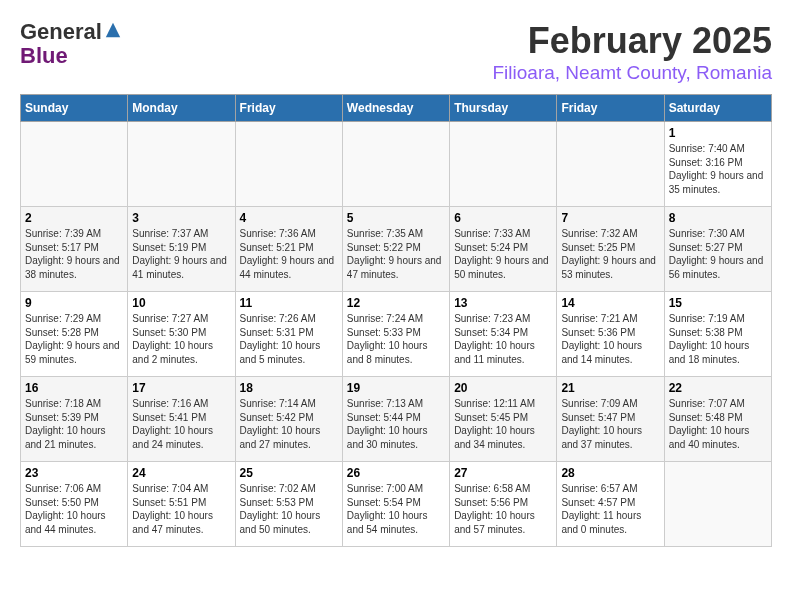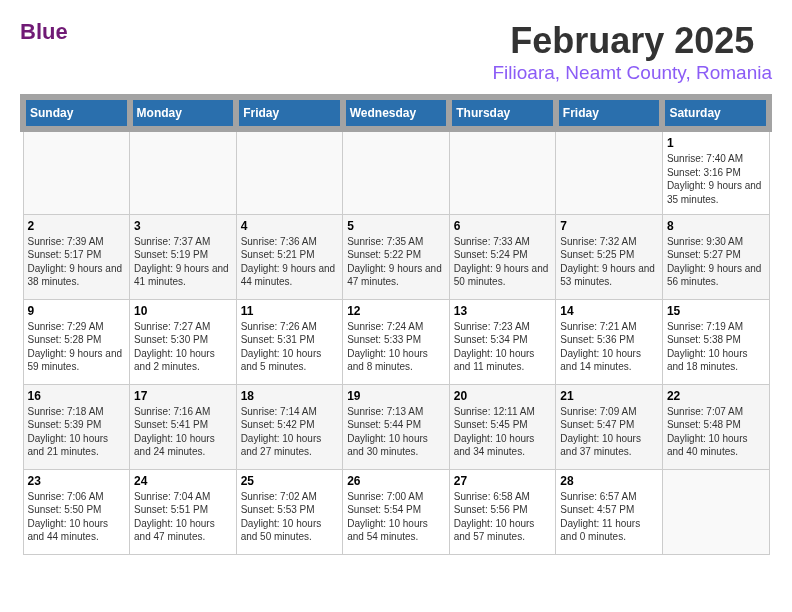--- a/index.html
+++ b/index.html
@@ -26,21 +26,21 @@
       line-height: 1.1;
     }
     .logo-general { color: #333; }
     .logo-blue { color: #701a75; }
     .logo-icon {
       width: 18px;
       height: 18px;
       margin-left: 2px;
     }
     .title-area {
-      text-align: center;
+      text-align: right;
     }
     .month-title {
       font-size: 36px;
       font-weight: bold;
       color: #333;
     }
     .subtitle {
       font-size: 19px;
       color: #8b5cf6;
     }
@@ -49,21 +49,21 @@
       border-collapse: collapse;
       font-size: 11px;
     }
     .calendar th {
       background-color: #2a6fad;
       color: #fff;
       padding: 6px 4px;
       text-align: left;
       font-size: 12px;
       font-weight: bold;
-      border: 6px solid #a3a3a3;
+      border: 1px solid #a3a3a3;
     }
     .calendar td {
       border: 1px solid #ccc;
       vertical-align: top;
       padding: 4px;
       width: calc(100% / 7);
       min-height: 80px;
       height: 85px;
       background: #fff;
     }
@@ -83,20 +83,25 @@
     .empty-cell {
       background: #f9f9f9 !important;
     }
   </style>
 </head>
 <body>
 
 <div class="header">
   <div class="logo">
     <div>
+      <div class="logo-text">
+        <span class="logo-general">General</span><svg class="logo-icon" viewBox="0 0 20 20">
+            <polygon points="10,2 18,18 2,18" fill="#2a6fad"></polygon>
+          </svg>
+      </div>
       <div class="logo-text">
         <span class="logo-blue">Blue</span>
       </div>
     </div>
   </div>
   <div class="title-area">
     <div class="month-title">February 2025</div>
     <div class="subtitle">Filioara, Neamt County, Romania</div>
   </div>
 </div>
@@ -160,21 +165,21 @@
 Daylight: 9 hours and 50 minutes.</div>
         </td>
         <td>
           <div class="day-num">7</div>
           <div class="day-info">Sunrise: 7:32 AM
 Sunset: 5:25 PM
 Daylight: 9 hours and 53 minutes.</div>
         </td>
         <td>
           <div class="day-num">8</div>
-          <div class="day-info">Sunrise: 9:30 AM
+          <div class="day-info">Sunrise: 7:30 AM
 Sunset: 5:27 PM
 Daylight: 9 hours and 56 minutes.</div>
         </td>
       </tr>
       <tr>
         <td>
           <div class="day-num">9</div>
           <div class="day-info">Sunrise: 7:29 AM
 Sunset: 5:28 PM
 Daylight: 9 hours and 59 minutes.</div>

